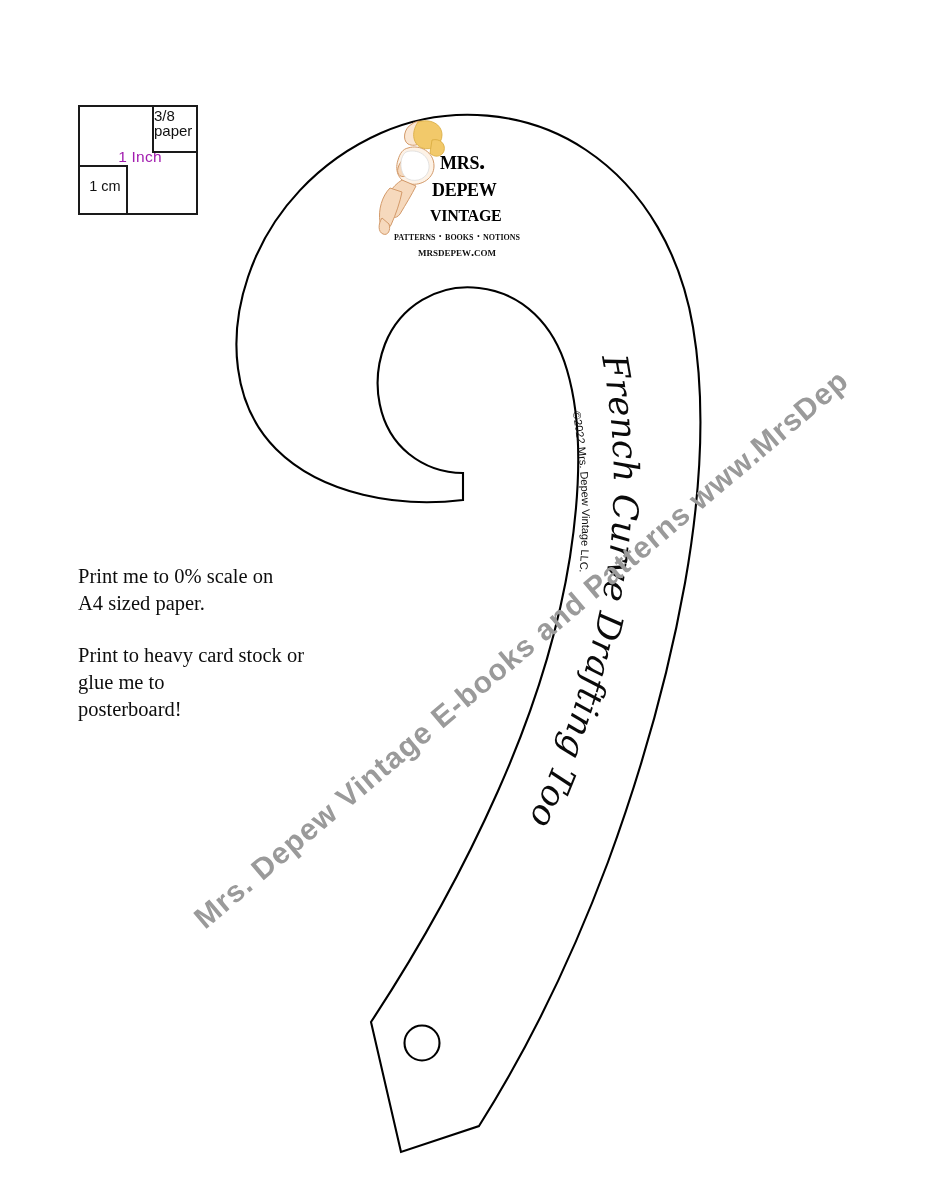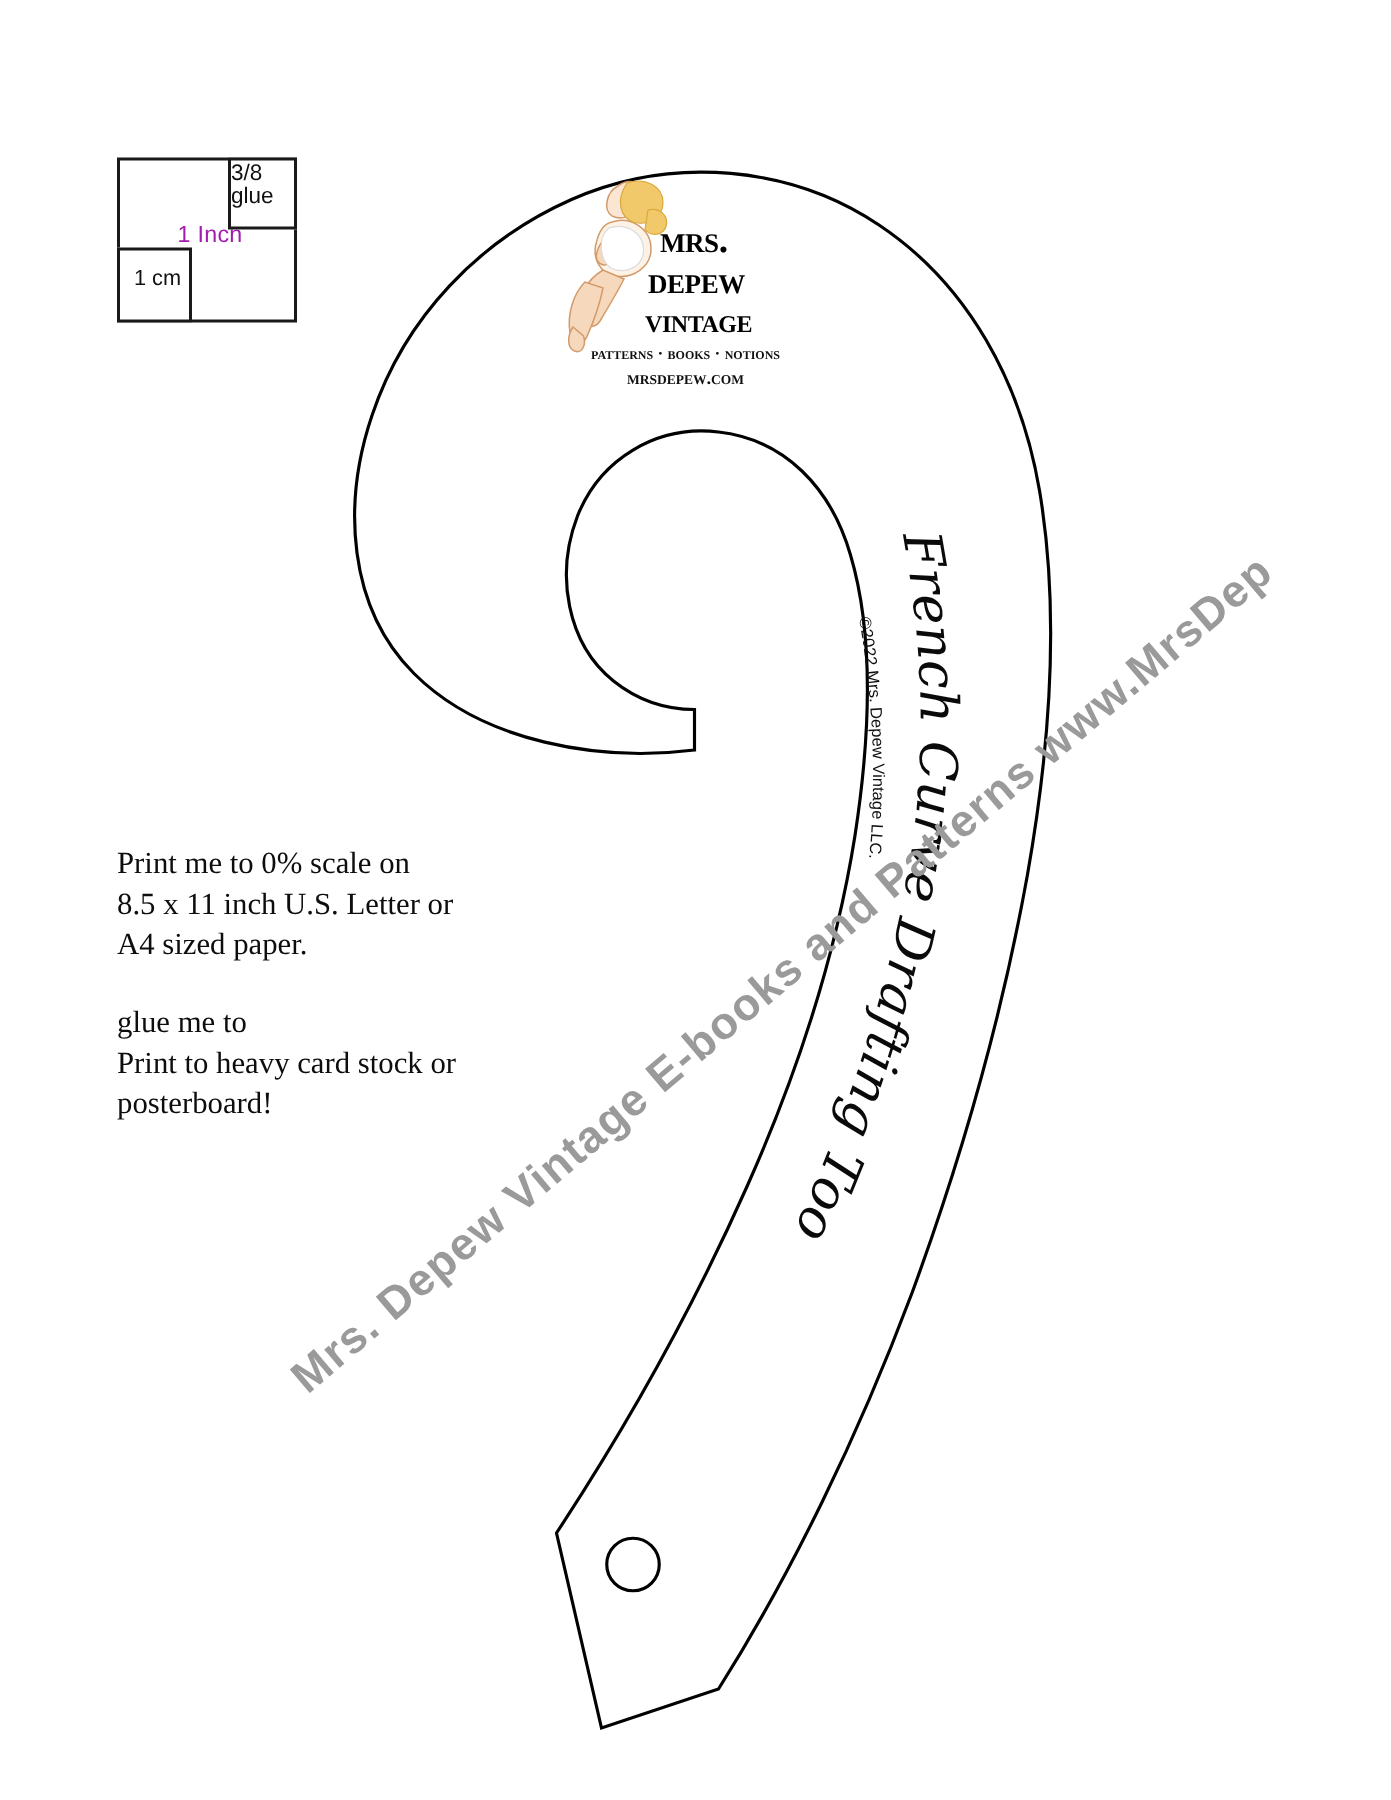--- a/index.html
+++ b/index.html
@@ -233,21 +233,21 @@
     </text>
     <text class="copy-text" font-size="11">
       <textPath href="#copyPath" startOffset="1%">©2022 Mrs. Depew Vintage LLC.</textPath>
     </text>
   </svg>
 
   <div id="scale-box">
     <div id="scale-inch-label">1 Inch</div>
     <div id="scale-eighth-box">
       <span>3/8</span>
-      <span>glue</span>
+      <span>paper</span>
     </div>
     <div id="scale-cm-box"></div>
     <div id="scale-cm-label">1 cm</div>
   </div>
 
   <div id="logo">
     <svg id="logo-pinup" viewBox="0 0 88 118">
 
       <g stroke="#d39a6a" stroke-width="1" fill="#f6d9bd">
 
@@ -275,25 +275,24 @@
       <div class="logo-line" id="logo-mrs">Mrs.</div>
       <div class="logo-line" id="logo-depew">Depew</div>
       <div class="logo-line" id="logo-vintage">Vintage</div>
     </div>
     <div id="logo-tagline">Patterns · Books · Notions</div>
     <div id="logo-url">MrsDepew.com</div>
   </div>
 
   <div id="instructions">
     <p>Print me to 0% scale on</p>
-    <p>8.5 x 11 inch U.S. Letter or</p>
     <p>A4 sized paper.</p>
     <div class="gap"></div>
+    <p>Print to heavy card stock or</p>
     <p>glue me to</p>
-    <p>Print to heavy card stock or</p>
     <p>posterboard!</p>
   </div>
 
   <svg id="watermark-svg" viewBox="0 0 927 1200">
     <defs>
       <path id="wmPath" d="M 205 930 L 855 380"></path>
     </defs>
     <text class="wm-text">
       <textPath href="#wmPath" startOffset="0%">Mrs. Depew Vintage E-books and Patterns  www.MrsDepew.com</textPath>
     </text>

